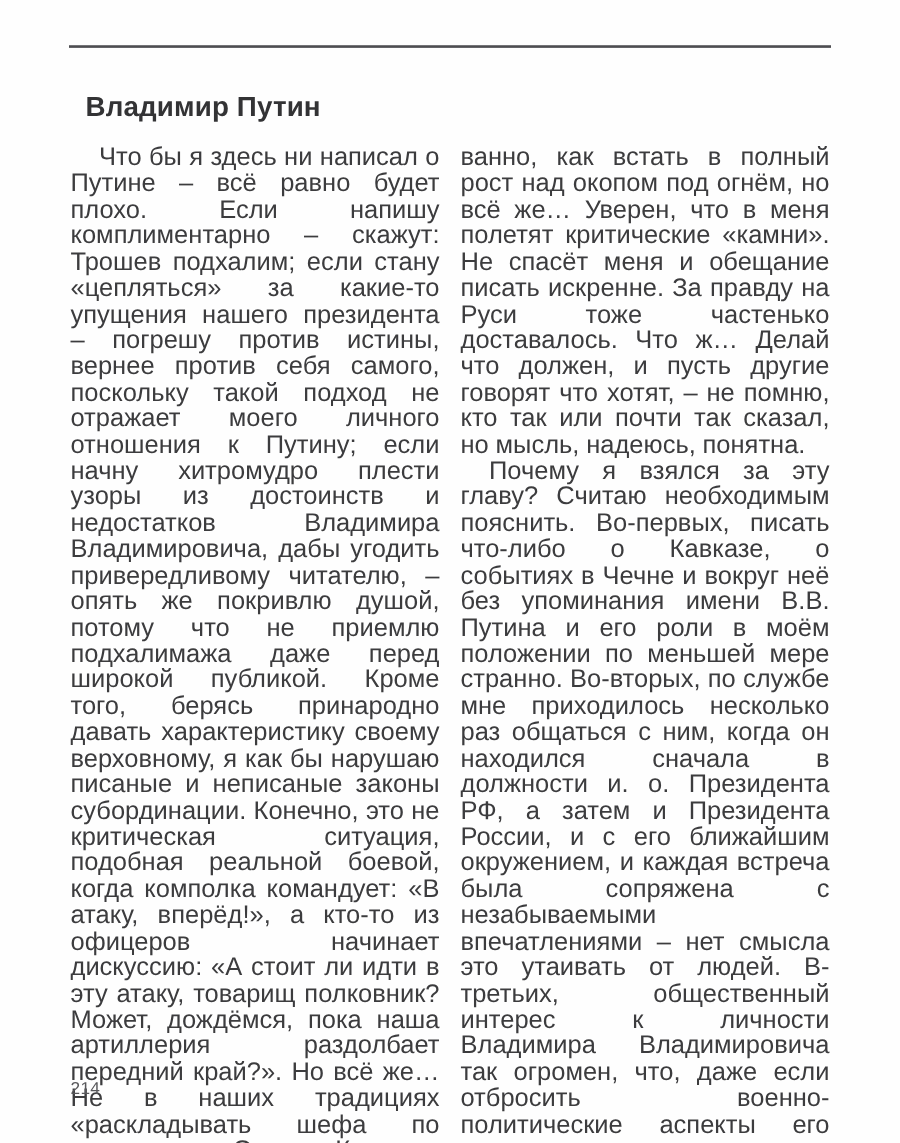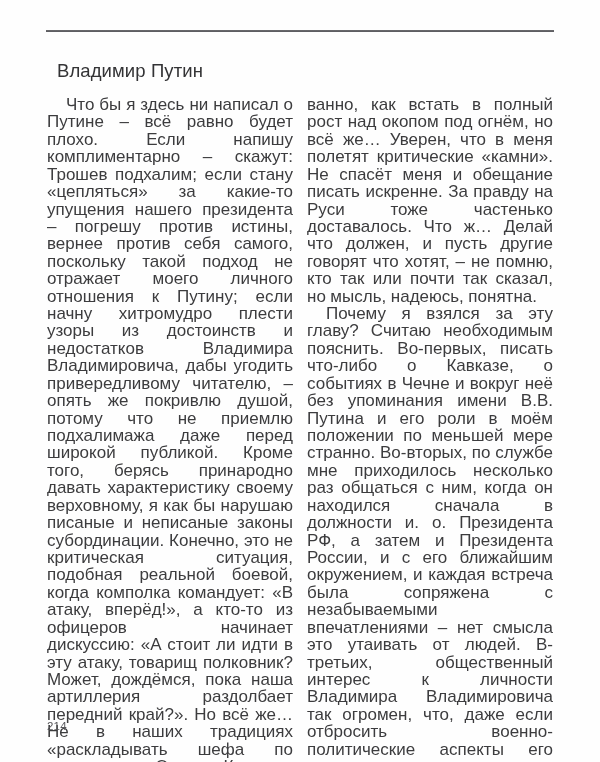--- a/index.html
+++ b/index.html
@@ -30,21 +30,21 @@
   }
 
   
   .chapter-title {
     position: absolute;
     left: 57px;
     top: 47px;
     width: 400px;
     font-size: 18.5px;
     line-height: 24px;
-    font-weight: 400;
+    font-weight: 700;
     letter-spacing: 0.1px;
     color: #333335;
     white-space: nowrap;
   }
 
   
   .columns {
     position: absolute;
     left: 47px;
     top: 96px;

